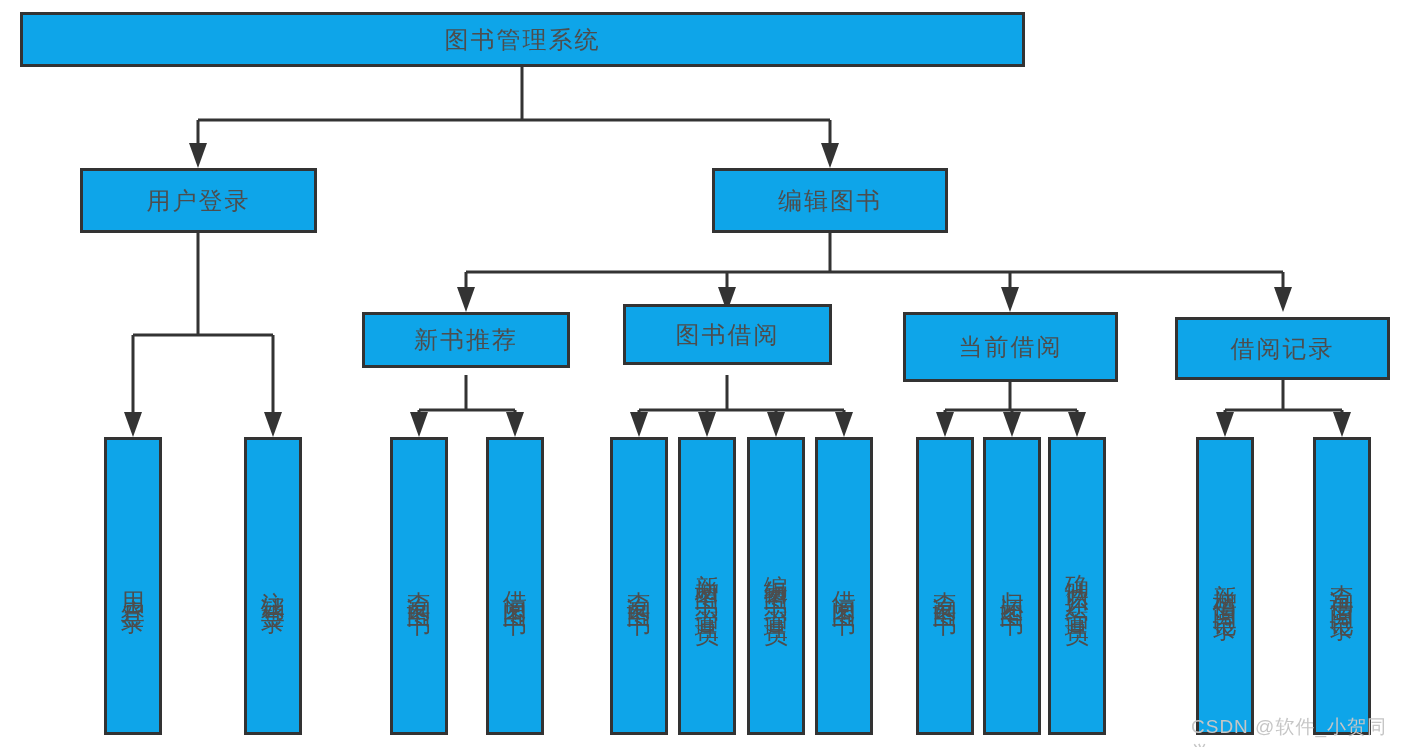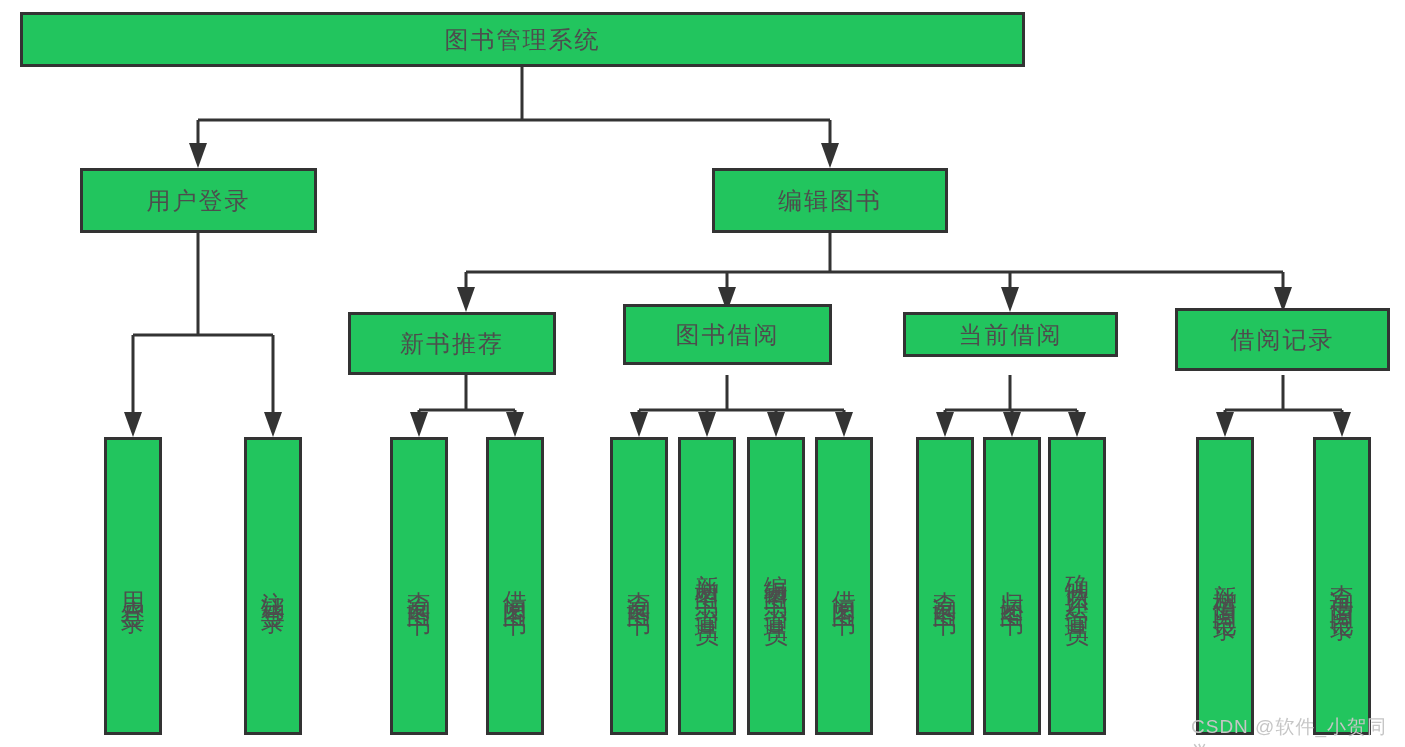--- a/index.html
+++ b/index.html
@@ -9,21 +9,21 @@
     position:relative;
     background:var(--bg);
     font-family:"Liberation Sans","DejaVu Sans",sans-serif;
     overflow:hidden;
   }
   svg.connectors { position:absolute; left:0; top:0; width:1405px; height:747px; }
   .box {
     position:absolute;
     display:flex; align-items:center; justify-content:center;
     border:3px solid var(--line);
-    background:#22c55e;
+    background:#0ea5e9;
     color:var(--text);
     font-size:24px;
     letter-spacing:2px;
     text-align:left;
     white-space:nowrap;
   }
   .v {
     writing-mode:vertical-rl;
     text-orientation:mixed;
     font-size:24px;
@@ -70,24 +70,24 @@
     <polygon points="1216,412 1234,412 1225,437"></polygon>
     <polygon points="1333,412 1351,412 1342,437"></polygon>
   </g>
 </svg>
 
 <div class="box" style="left:20px;top:12px;width:1005px;height:55px">图书管理系统</div>
 
 <div class="box" style="left:80px;top:168px;width:237px;height:65px">用户登录</div>
 <div class="box" style="left:712px;top:168px;width:236px;height:65px">编辑图书</div>
 
-<div class="box" style="left:348px;top:312px;width:208px;height:63px">新书推荐</div>
+<div class="box" style="left:362px;top:312px;width:208px;height:56px">新书推荐</div>
 <div class="box" style="left:623px;top:304px;width:209px;height:61px">图书借阅</div>
-<div class="box" style="left:903px;top:312px;width:215px;height:45px">当前借阅</div>
-<div class="box" style="left:1175px;top:308px;width:215px;height:63px">借阅记录</div>
+<div class="box" style="left:903px;top:312px;width:215px;height:70px">当前借阅</div>
+<div class="box" style="left:1175px;top:317px;width:215px;height:63px">借阅记录</div>
 
 <div class="box v" style="left:104px;top:437px;width:58px;height:298px">用户登录</div>
 <div class="box v" style="left:244px;top:437px;width:58px;height:298px">注销登录</div>
 
 <div class="box v" style="left:390px;top:437px;width:58px;height:298px">查询图书</div>
 <div class="box v" style="left:486px;top:437px;width:58px;height:298px">借阅图书</div>
 
 <div class="box v" style="left:610px;top:437px;width:58px;height:298px">查询图书</div>
 <div class="box v" style="left:678px;top:437px;width:58px;height:298px">新增图书（管理员）</div>
 <div class="box v" style="left:747px;top:437px;width:58px;height:298px">编辑图书（管理员）</div>

